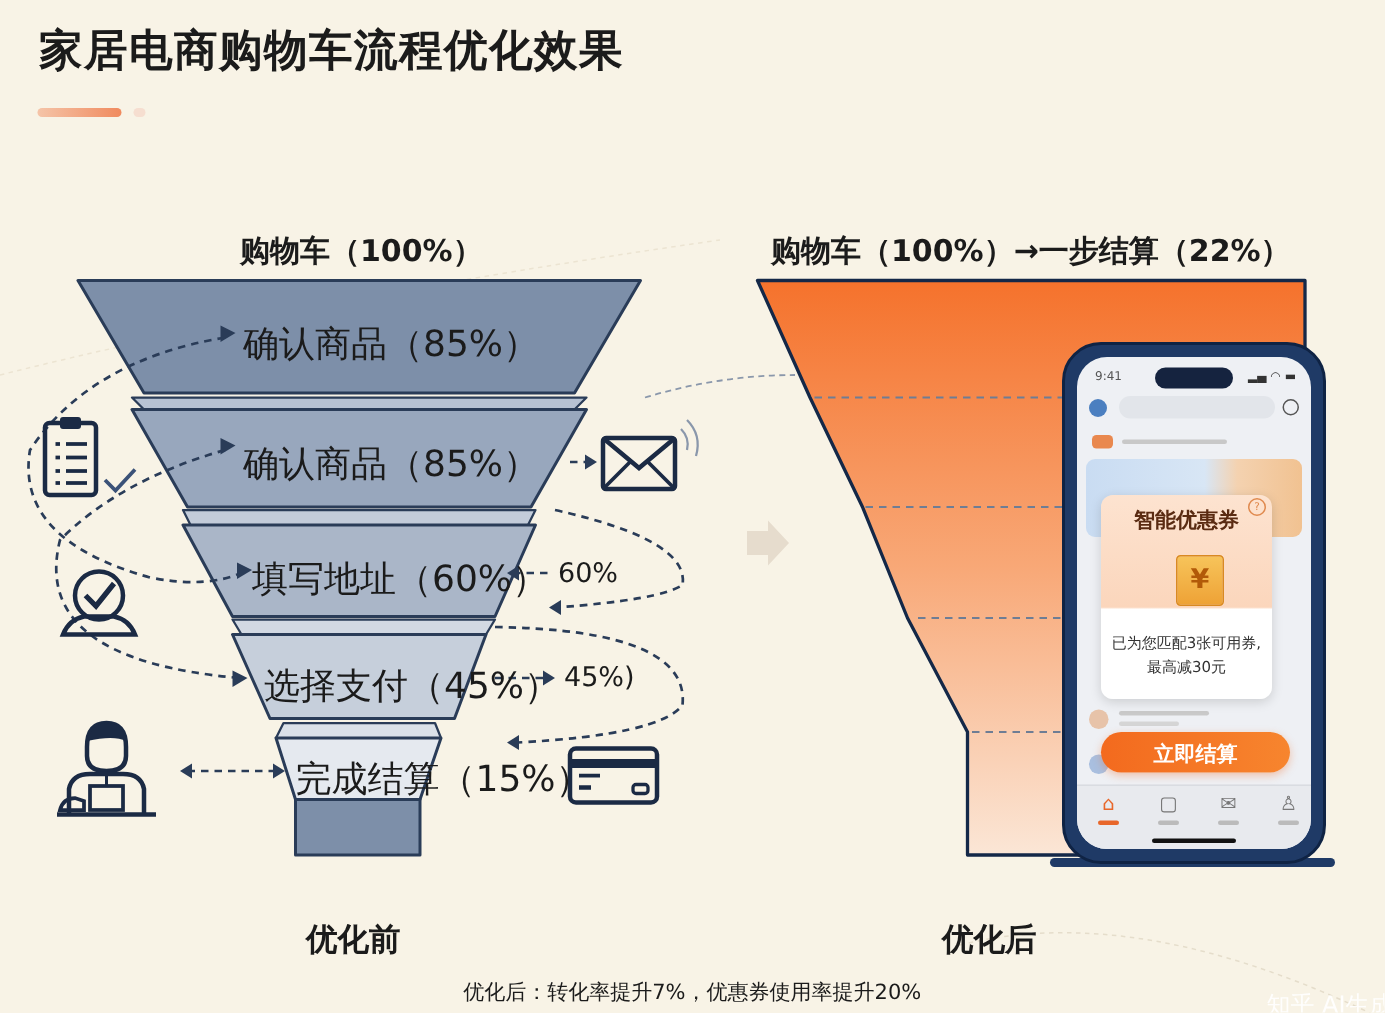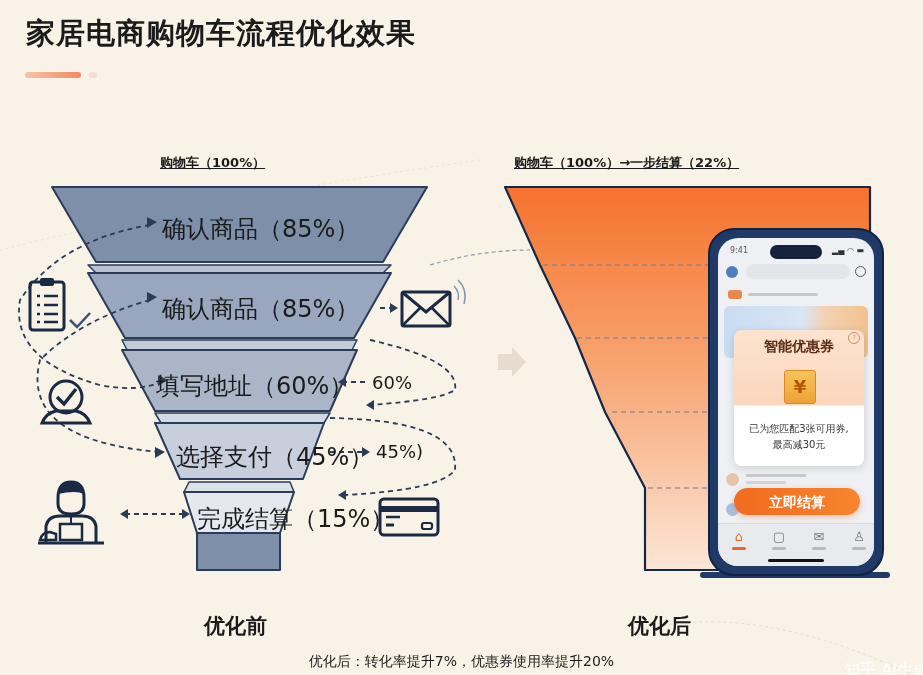--- a/index.html
+++ b/index.html
@@ -6,21 +6,21 @@
   body {
     width:923px; height:675px; overflow:hidden; position:relative;
     background:#f8f3e6;
     font-family:"DejaVu Sans","Liberation Sans",sans-serif;
     color:#1b1b1b;
   }
   .title { position:absolute; left:26px; top:14px; font-size:29px; font-weight:bold; letter-spacing:1px; }
   .title-bar { position:absolute; left:25px; top:72px; width:56px; height:6px; border-radius:3px;
     background:linear-gradient(90deg,#f5c4a8,#f08a5e); }
   .title-dot { position:absolute; left:89px; top:72px; width:8px; height:6px; border-radius:3px; background:#f6ded0; }
-  .sec-label { position:absolute; font-size:13px; font-weight:bold; white-space:nowrap;text-decoration:underline; }
+  .sec-label { position:absolute; font-size:20px; font-weight:bold; white-space:nowrap; }
   .bottom-label { position:absolute; font-size:21px; font-weight:bold;text-align:center; }
   .footnote { position:absolute; left:0; width:923px; top:653px; text-align:center; font-size:14px; }
   .watermark { position:absolute; right:-6px; bottom:-6px; font-size:16px; color:#fff; opacity:0.9; white-space:nowrap; }
   svg.layer { position:absolute; left:0; top:0; }
   .stage-text { position:absolute; font-size:24px; font-weight:500; white-space:nowrap; }
   .side-pct { position:absolute; font-size:18px;text-align:right; }
   .phone { position:absolute; left:708px; top:228px; width:176px; height:348px; border-radius:26px;
     background:#1f3a66; border:2px solid #0f2344; box-sizing:border-box; }
   .screen { position:absolute; left:8px; top:8px; right:8px; bottom:8px; border-radius:20px; background:#eef0f4; overflow:hidden; }
   .notch { position:absolute; left:50%; top:7px; width:52px; height:14px; margin-left:-26px; border-radius:7px; background:#15233f; }
@@ -32,21 +32,21 @@
   .scan-icon { position:absolute; right:2px; top:2px; width:9px; height:9px; border-radius:50%; border:1.5px solid #555; }
   .chip-row { position:absolute; left:10px; top:52px; width:110px; height:10px; }
   .chip { position:absolute; left:0; top:0; width:14px; height:9px; border-radius:3px; background:#e9884e; }
   .chip-line { position:absolute; left:20px; top:3px; width:70px; height:3px; background:#c8c8c8; border-radius:2px; }
   .banner { position:absolute; left:6px; top:68px; right:6px; height:52px; border-radius:6px;
     background:linear-gradient(90deg,#c9dcf2 0%,#d8e6f5 55%,#f4d2b0 70%,#f1c291 100%); }
   .list-row { position:absolute; left:6px; right:6px; height:20px; }
   .row-dot { position:absolute; left:2px; top:3px; width:13px; height:13px; border-radius:50%; background:#e7c3a9; }
   .row-line { position:absolute; left:22px; top:4px; width:60px; height:3px; background:#c9c9c9; border-radius:2px; }
   .row-line2 { position:absolute; left:22px; top:11px; width:40px; height:3px; background:#d5d5d5; border-radius:2px; }
-  .coupon { position:absolute; left:734px; top:330px; width:130px; height:136px; border-radius:8px;
+  .coupon { position:absolute; left:734px; top:330px; width:114px; height:136px; border-radius:8px;
     background:linear-gradient(180deg,#fde3d0 0%,#fbd6bc 55%,#ffffff 56%); box-shadow:0 2px 8px rgba(0,0,0,0.15); }
   .coupon-title { position:absolute; left:0; right:0; top:8px; text-align:center; font-size:14px; font-weight:bold; color:#5a2b12; }
   .coupon-help { position:absolute; right:4px; top:2px; width:10px; height:10px; border-radius:50%; border:1px solid #e08a4f; font-size:7px; color:#e08a4f; text-align:center; line-height:10px; }
   .coupon-ticket { position:absolute; left:50px; top:40px; width:30px; height:32px; border-radius:3px;
     background:linear-gradient(180deg,#f7c45a,#eea236); border:1px solid #d98a22; text-align:center; color:#b25a08; font-size:18px; line-height:32px; font-weight:bold; }
   .coupon-desc1 { position:absolute; left:0; right:0; top:92px; text-align:center; font-size:10px; color:#333; }
   .coupon-desc2 { position:absolute; left:0; right:0; top:108px; text-align:center; font-size:10px; color:#333; }
   .checkout-btn { position:absolute; left:734px; top:488px; width:126px; height:27px; border-radius:14px;
     background:linear-gradient(90deg,#f36a1e,#f7852e); color:#fff; font-size:14px; font-weight:bold; text-align:center; line-height:27px;
     box-shadow:0 2px 6px rgba(240,100,30,0.35); border:none; }
@@ -171,21 +171,21 @@
   <rect x="2" y="2" width="58" height="36" rx="4" fill="none" stroke="#1b2a44" stroke-width="3"></rect>
   <rect x="2" y="9" width="58" height="6" fill="#1b2a44"></rect>
   <line x1="8" y1="20" x2="22" y2="20" stroke="#1b2a44" stroke-width="2.5"></line>
   <line x1="8" y1="28" x2="16" y2="28" stroke="#1b2a44" stroke-width="3"></line>
   <rect x="44" y="26" width="10" height="6" rx="2" fill="none" stroke="#1b2a44" stroke-width="2.2"></rect>
 </svg>
 
 <div class="sec-label" style="left:160px;top:154px">购物车（100%）</div>
 <div class="stage-text" style="left:162px;top:213px">确认商品（85%）</div>
 <div class="stage-text" style="left:162px;top:293px">确认商品（85%）</div>
-<div class="stage-text" style="left:156px;top:370px">填写地址（60%）</div>
+<div class="stage-text" style="left:168px;top:370px">填写地址（60%）</div>
 <div class="stage-text" style="left:176px;top:441px">选择支付（45%）</div>
 <div class="stage-text" style="left:197px;top:503px">完成结算（15%）</div>
 <div class="side-pct" style="left:372px;top:372px">60%</div>
 <div class="side-pct" style="left:376px;top:441px">45%)</div>
 
 <div class="sec-label" style="left:514px;top:154px">购物车（100%）→一步结算（22%）</div>
 
 <div class="phone-shadow"></div>
 <div class="phone">
   <div class="screen">

